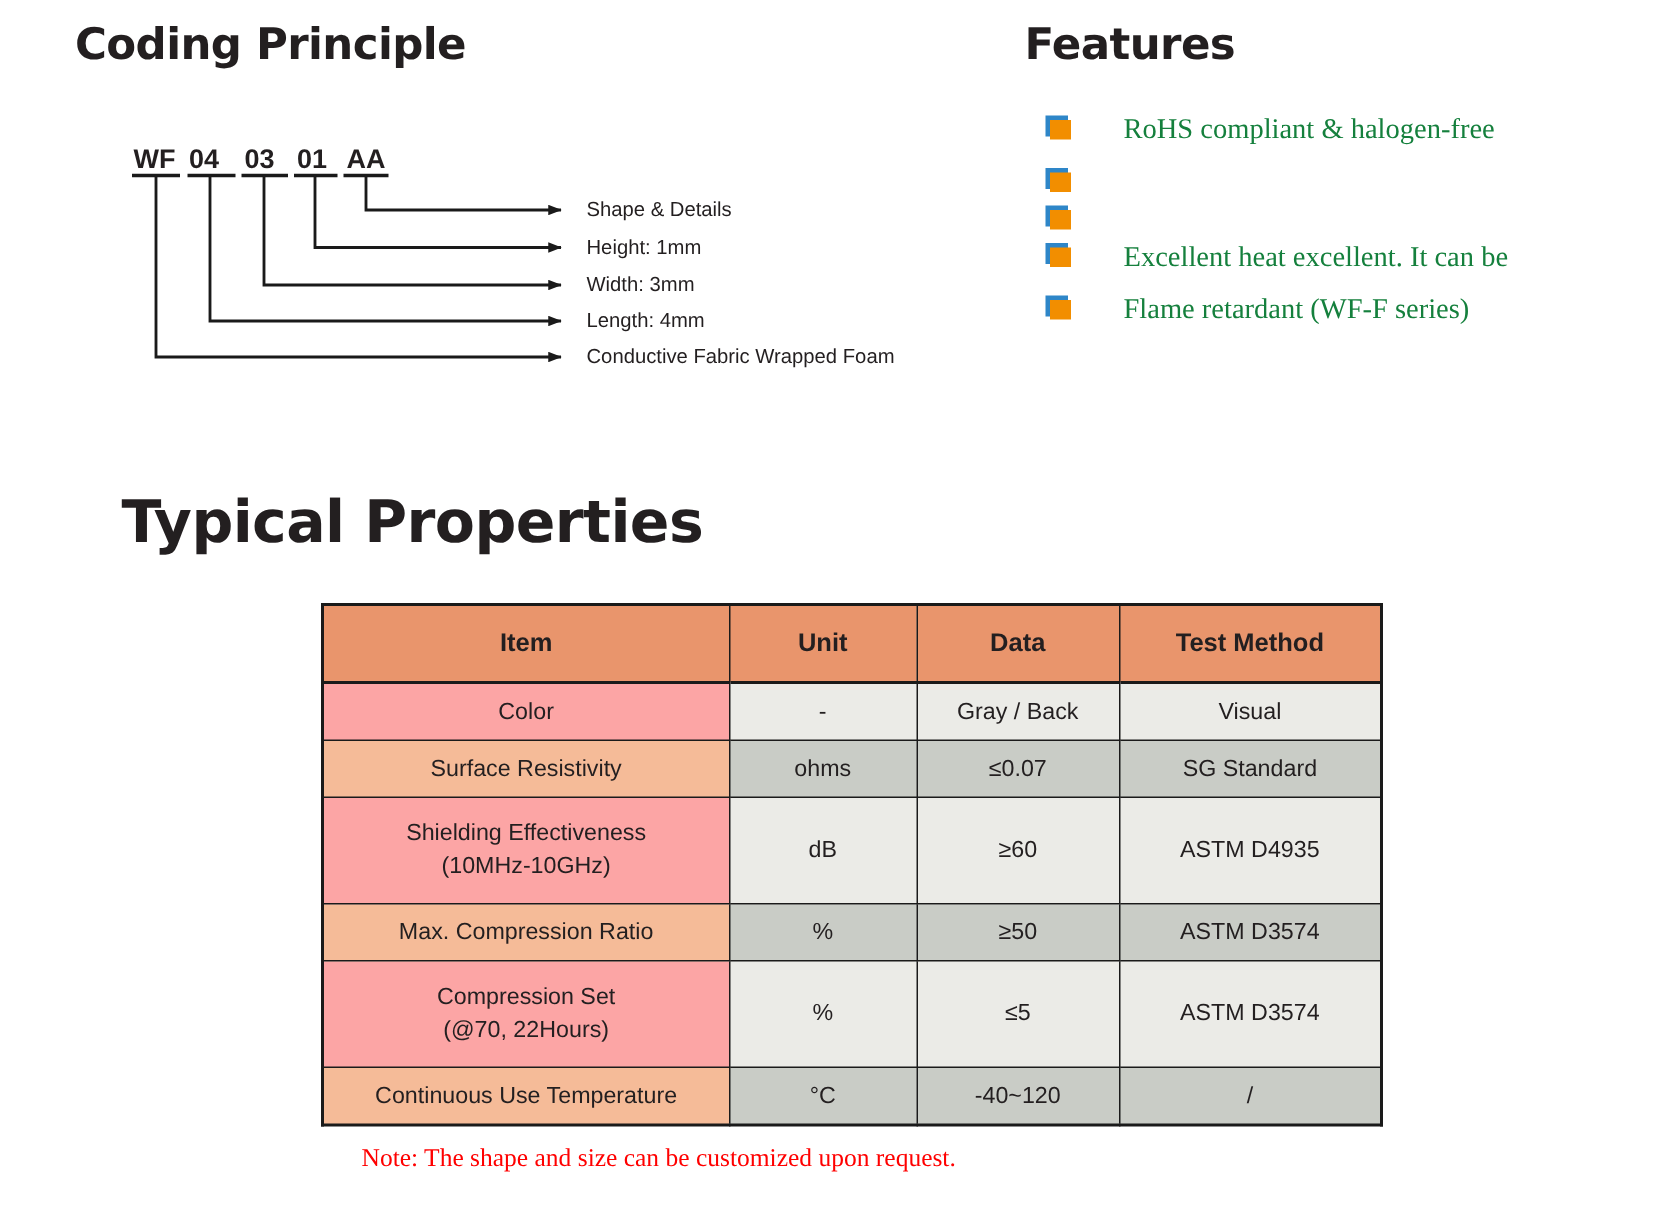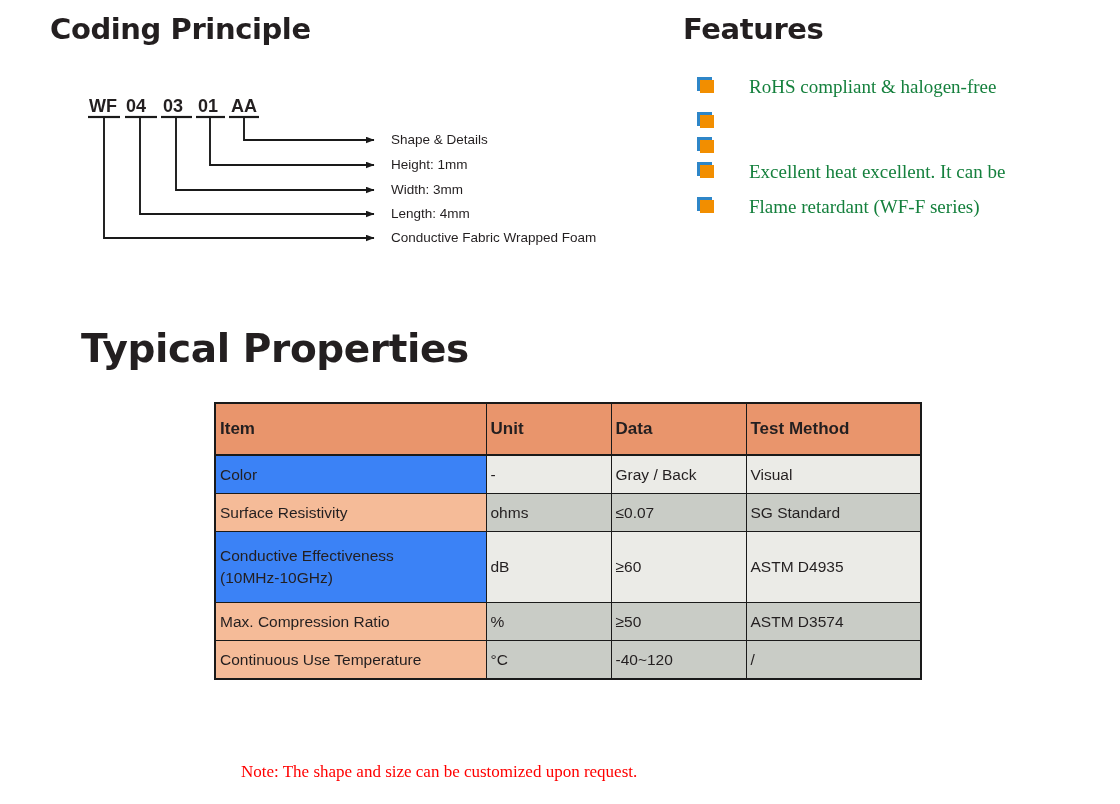--- a/index.html
+++ b/index.html
@@ -100,40 +100,40 @@
     position: absolute;
     left: 214px;
     top: 402px;
     width: 706px;
     border-collapse: collapse;
     table-layout: fixed;
     border: 2.5px solid #1a1a1a;
   }
   #properties-table td, #properties-table th {
     border: 1.6px solid #1a1a1a;
-    text-align: left;
+    text-align: center;
     vertical-align: middle;
     font-family: "Liberation Sans", sans-serif;
     font-size: 15.5px;
     color: #231f20;
     padding: 0 4px;
   }
   #properties-table thead th {
     height: 50px;
     font-weight: bold;
     font-size: 17px;
     background: #e9956c;
     border-bottom: 2.5px solid #1a1a1a;
   }
   .col-item   { width: 271px; }
   .col-unit   { width: 125px; }
   .col-data   { width: 135px; }
   .col-test   { width: 175px; }
 
-  tr.row-a td.c-item { background: #3b82f6; margin-left: 32px; }
+  tr.row-a td.c-item { background: #fca5a5; margin-left: 32px; }
   tr.row-a td.c-val  { background: #ebebe7; }
   tr.row-b td.c-item { background: #f5bb98; }
   tr.row-b td.c-val  { background: #c9ccc6; }
 
   tr.h-1 td { height: 37px; }
   tr.h-2 td { height: 70px; }
 
   .cell-lines { line-height: 22px; }
 
   
@@ -272,33 +272,42 @@
       <td class="c-val">Visual</td>
     </tr>
     <tr class="row-b h-1">
       <td class="c-item">Surface Resistivity</td>
       <td class="c-val">ohms</td>
       <td class="c-val">≤0.07</td>
       <td class="c-val">SG Standard</td>
     </tr>
     <tr class="row-a h-2">
       <td class="c-item">
-        <div class="cell-lines">Conductive Effectiveness</div>
+        <div class="cell-lines">Shielding Effectiveness</div>
         <div class="cell-lines">(10MHz-10GHz)</div>
       </td>
       <td class="c-val">dB</td>
       <td class="c-val">≥60</td>
       <td class="c-val">ASTM D4935</td>
     </tr>
     <tr class="row-b h-1">
       <td class="c-item">Max. Compression Ratio</td>
       <td class="c-val">%</td>
       <td class="c-val">≥50</td>
       <td class="c-val">ASTM D3574</td>
     </tr>
+    <tr class="row-a h-2">
+      <td class="c-item">
+        <div class="cell-lines">Compression Set</div>
+        <div class="cell-lines">(@70, 22Hours)</div>
+      </td>
+      <td class="c-val">%</td>
+      <td class="c-val">≤5</td>
+      <td class="c-val">ASTM D3574</td>
+    </tr>
     <tr class="row-b h-1">
       <td class="c-item">Continuous Use Temperature</td>
       <td class="c-val">°C</td>
       <td class="c-val">-40~120</td>
       <td class="c-val">/</td>
     </tr>
   </tbody>
 </table>
 
 <div id="table-note">Note: The shape and size can be customized upon request.</div>

